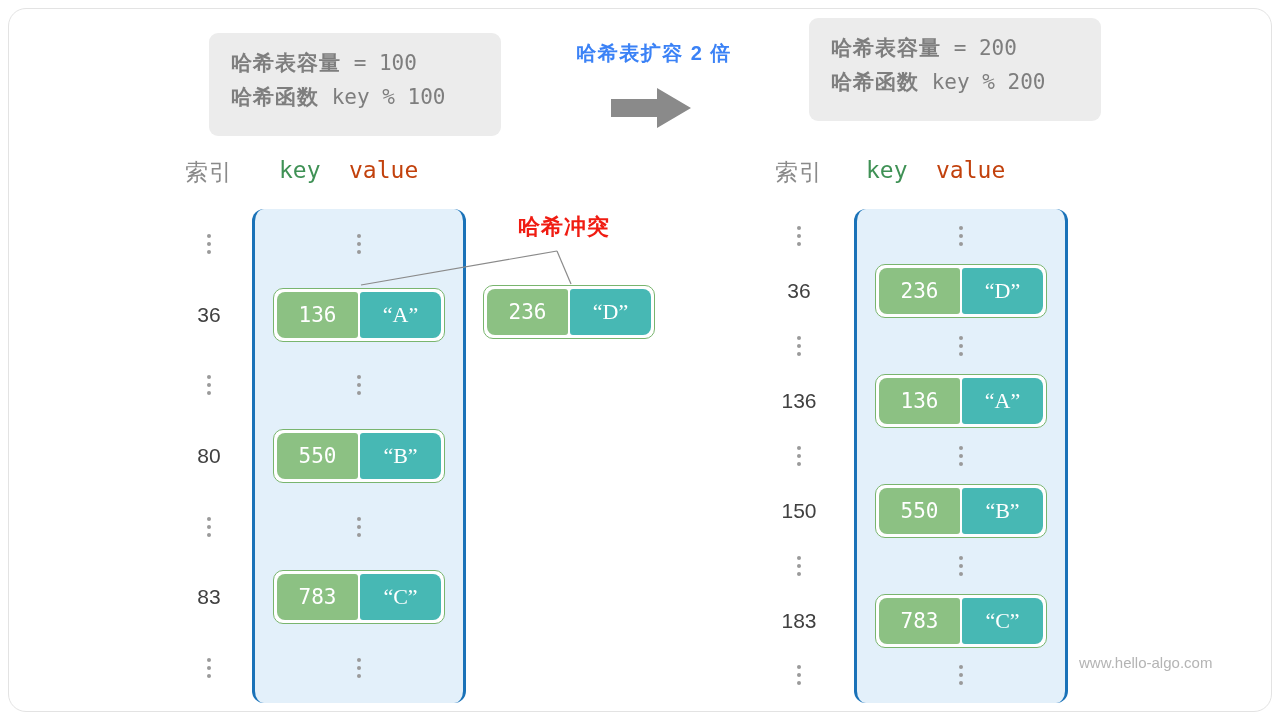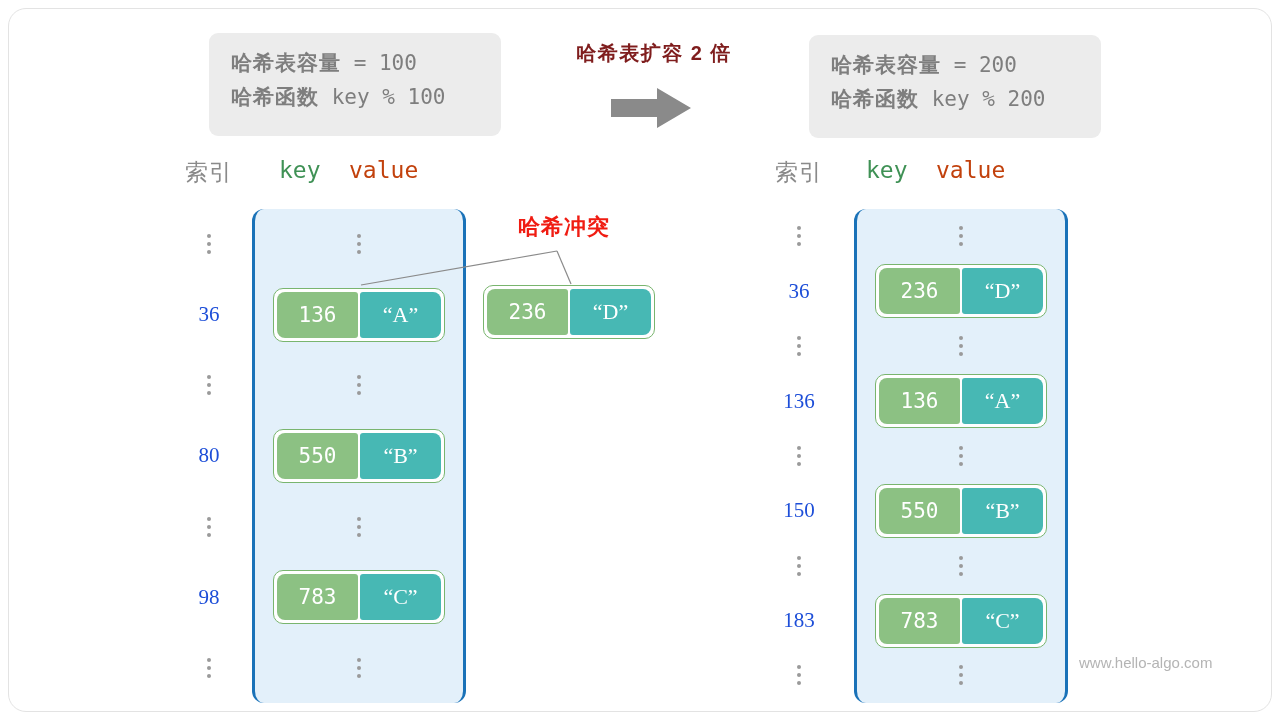--- a/index.html
+++ b/index.html
@@ -42,32 +42,32 @@
     font-size: 21px;
     color: #7e7e7e;
     font-family: "DejaVu Sans Mono", "Liberation Mono", monospace;
   }
   .info-line .cn {
     font-family: "Liberation Sans", "DejaVu Sans", sans-serif;
     font-weight: bold;
     letter-spacing: 1px;
   }
   #info-left  { left: 200px; top: 24px; width: 292px; }
-  #info-right { left: 800px; top: 26px; width: 292px; }
+  #info-right { left: 800px; top: 9px; width: 292px; }
 
   
   #expand-title {
     position: absolute;
     left: 520px;
     top: 31px;
     width: 250px;
     text-align: center;
     font-size: 20px;
     font-weight: bold;
-    color: #7f1d1d;
+    color: #3b82f6;
     letter-spacing: 1.5px;
     white-space: pre;
   }
   #expand-arrow {
     position: absolute;
     left: 600px;
     top: 77px;
     width: 84px;
     height: 44px;
   }
@@ -105,22 +105,22 @@
   
   .index-col {
     position: absolute;
     box-sizing: border-box;
   }
   .index-cell {
     display: flex;
     align-items: center;
     justify-content: center;
     font-size: 21px;
-    color: #1d4ed8;
-    font-family: Liberation Serif, serif;
+    color: #404040;
+    font-family: Liberation Sans, sans-serif;
     box-sizing: border-box;
   }
 
   
   .bucket-rows {
     position: absolute;
     box-sizing: border-box;
   }
   .bucket-row {
     display: flex;
@@ -251,21 +251,21 @@
         </span>
       </div>
       <div class="index-cell" style="height: 70.5714px;">80</div>
       <div class="index-cell" style="height: 70.5714px;">
         <span class="vdots">
           <i></i>
           <i></i>
           <i></i>
         </span>
       </div>
-      <div class="index-cell" style="height: 70.5714px;">98</div>
+      <div class="index-cell" style="height: 70.5714px;">83</div>
       <div class="index-cell" style="height: 70.5714px;">
         <span class="vdots">
           <i></i>
           <i></i>
           <i></i>
         </span>
       </div>
     </div>
   <div class="bucket-rows" id="rows-before" style="left:243px; top:200px; width:214px; height:494px;">
       <div class="bucket-row" style="height: 70.5714px;">

